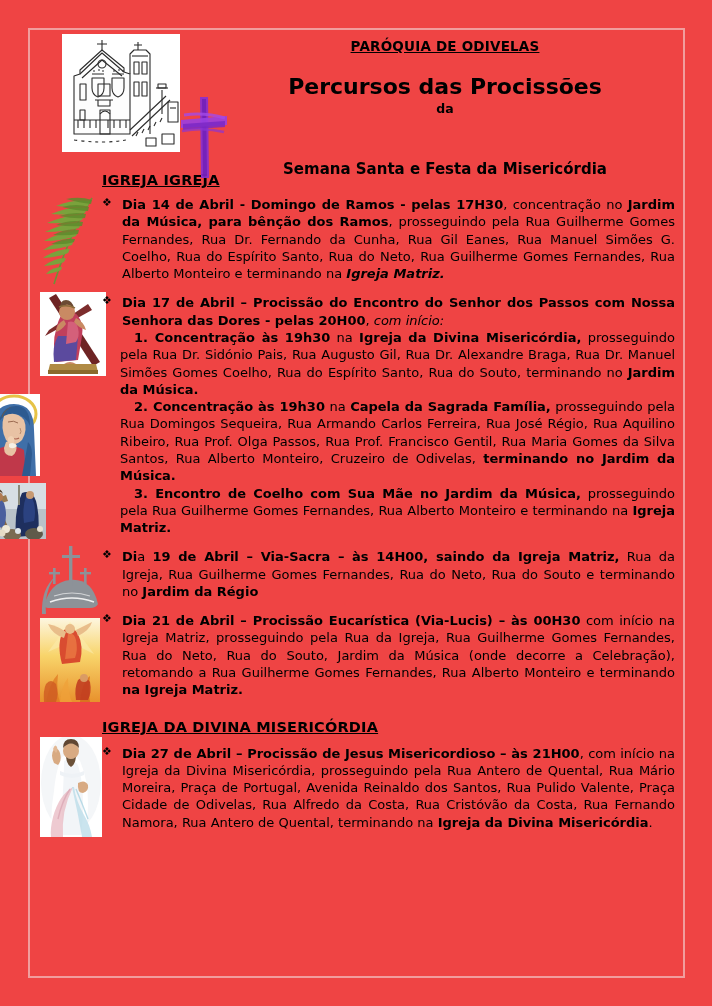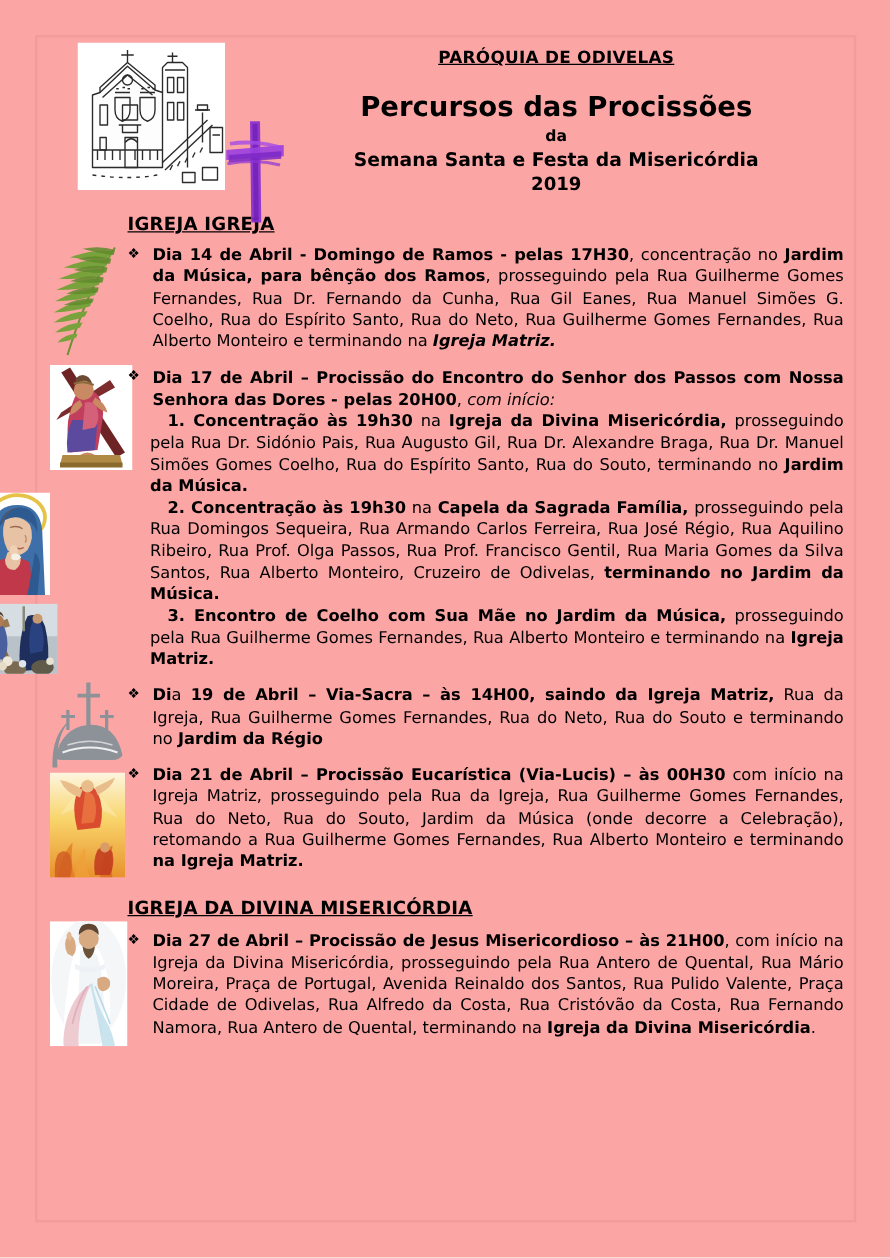--- a/index.html
+++ b/index.html
@@ -12,21 +12,21 @@
     height: 1006px;
     font-family: "DejaVu Sans", "Liberation Sans", sans-serif;
     color: #000000;
     overflow: hidden;
   }
   .page {
     position: relative;
     width: 712px;
     height: 1006px;
     box-sizing: border-box;
-    background: #fca5a5;
+    background: #ef4444;
   }
   .page-border {
     position: absolute;
     left: 28px;
     top: 28px;
     width: 657px;
     height: 950px;
     border: 2px solid #f19d9d;
     box-sizing: border-box;
     pointer-events: none;
@@ -80,20 +80,21 @@
   }
   .doc-sub-da {
     font-weight: bold;
     font-size: 12.5px;
     line-height: 1.6;
   }
   .doc-sub {
     font-weight: bold;
     font-size: 15px;
     line-height: 1.25;
+    margin-top: 41px;
   }
   .doc-year {
     font-weight: bold;
     font-size: 14.5px;
     line-height: 1.4;
   }
 
   
   .section-head {
     font-weight: bold;
@@ -227,21 +228,20 @@
           <path d="M4 37 Q26 33 46 38" stroke="#8c33d4" stroke-width="2.5" fill="none" opacity="0.7"></path>
           <path d="M23 80 Q26 86 29 80" fill="#6f1fb5" opacity="0.7"></path>
         </g>
       </svg>
 
       <div class="header-text">
         <div class="parish-name">PARÓQUIA DE ODIVELAS</div>
         <div class="doc-title">Percursos das Procissões</div>
         <div class="doc-sub-da">da</div>
         <div class="doc-sub">Semana Santa e Festa da Misericórdia</div>
-        <div class="doc-year">2019</div>
       </div>
     </div>
 
     <div id="sections-root">
         <div class="section-head">IGREJA IGREJA</div>
         <div class="entry">
           <svg class="figure fig-palm" viewBox="0 0 62 96">
     <g>
       <path d="M52 6 Q30 40 14 92" stroke="#6f8f36" stroke-width="1.6" fill="none"></path>
       <g fill="#7aa23c">

